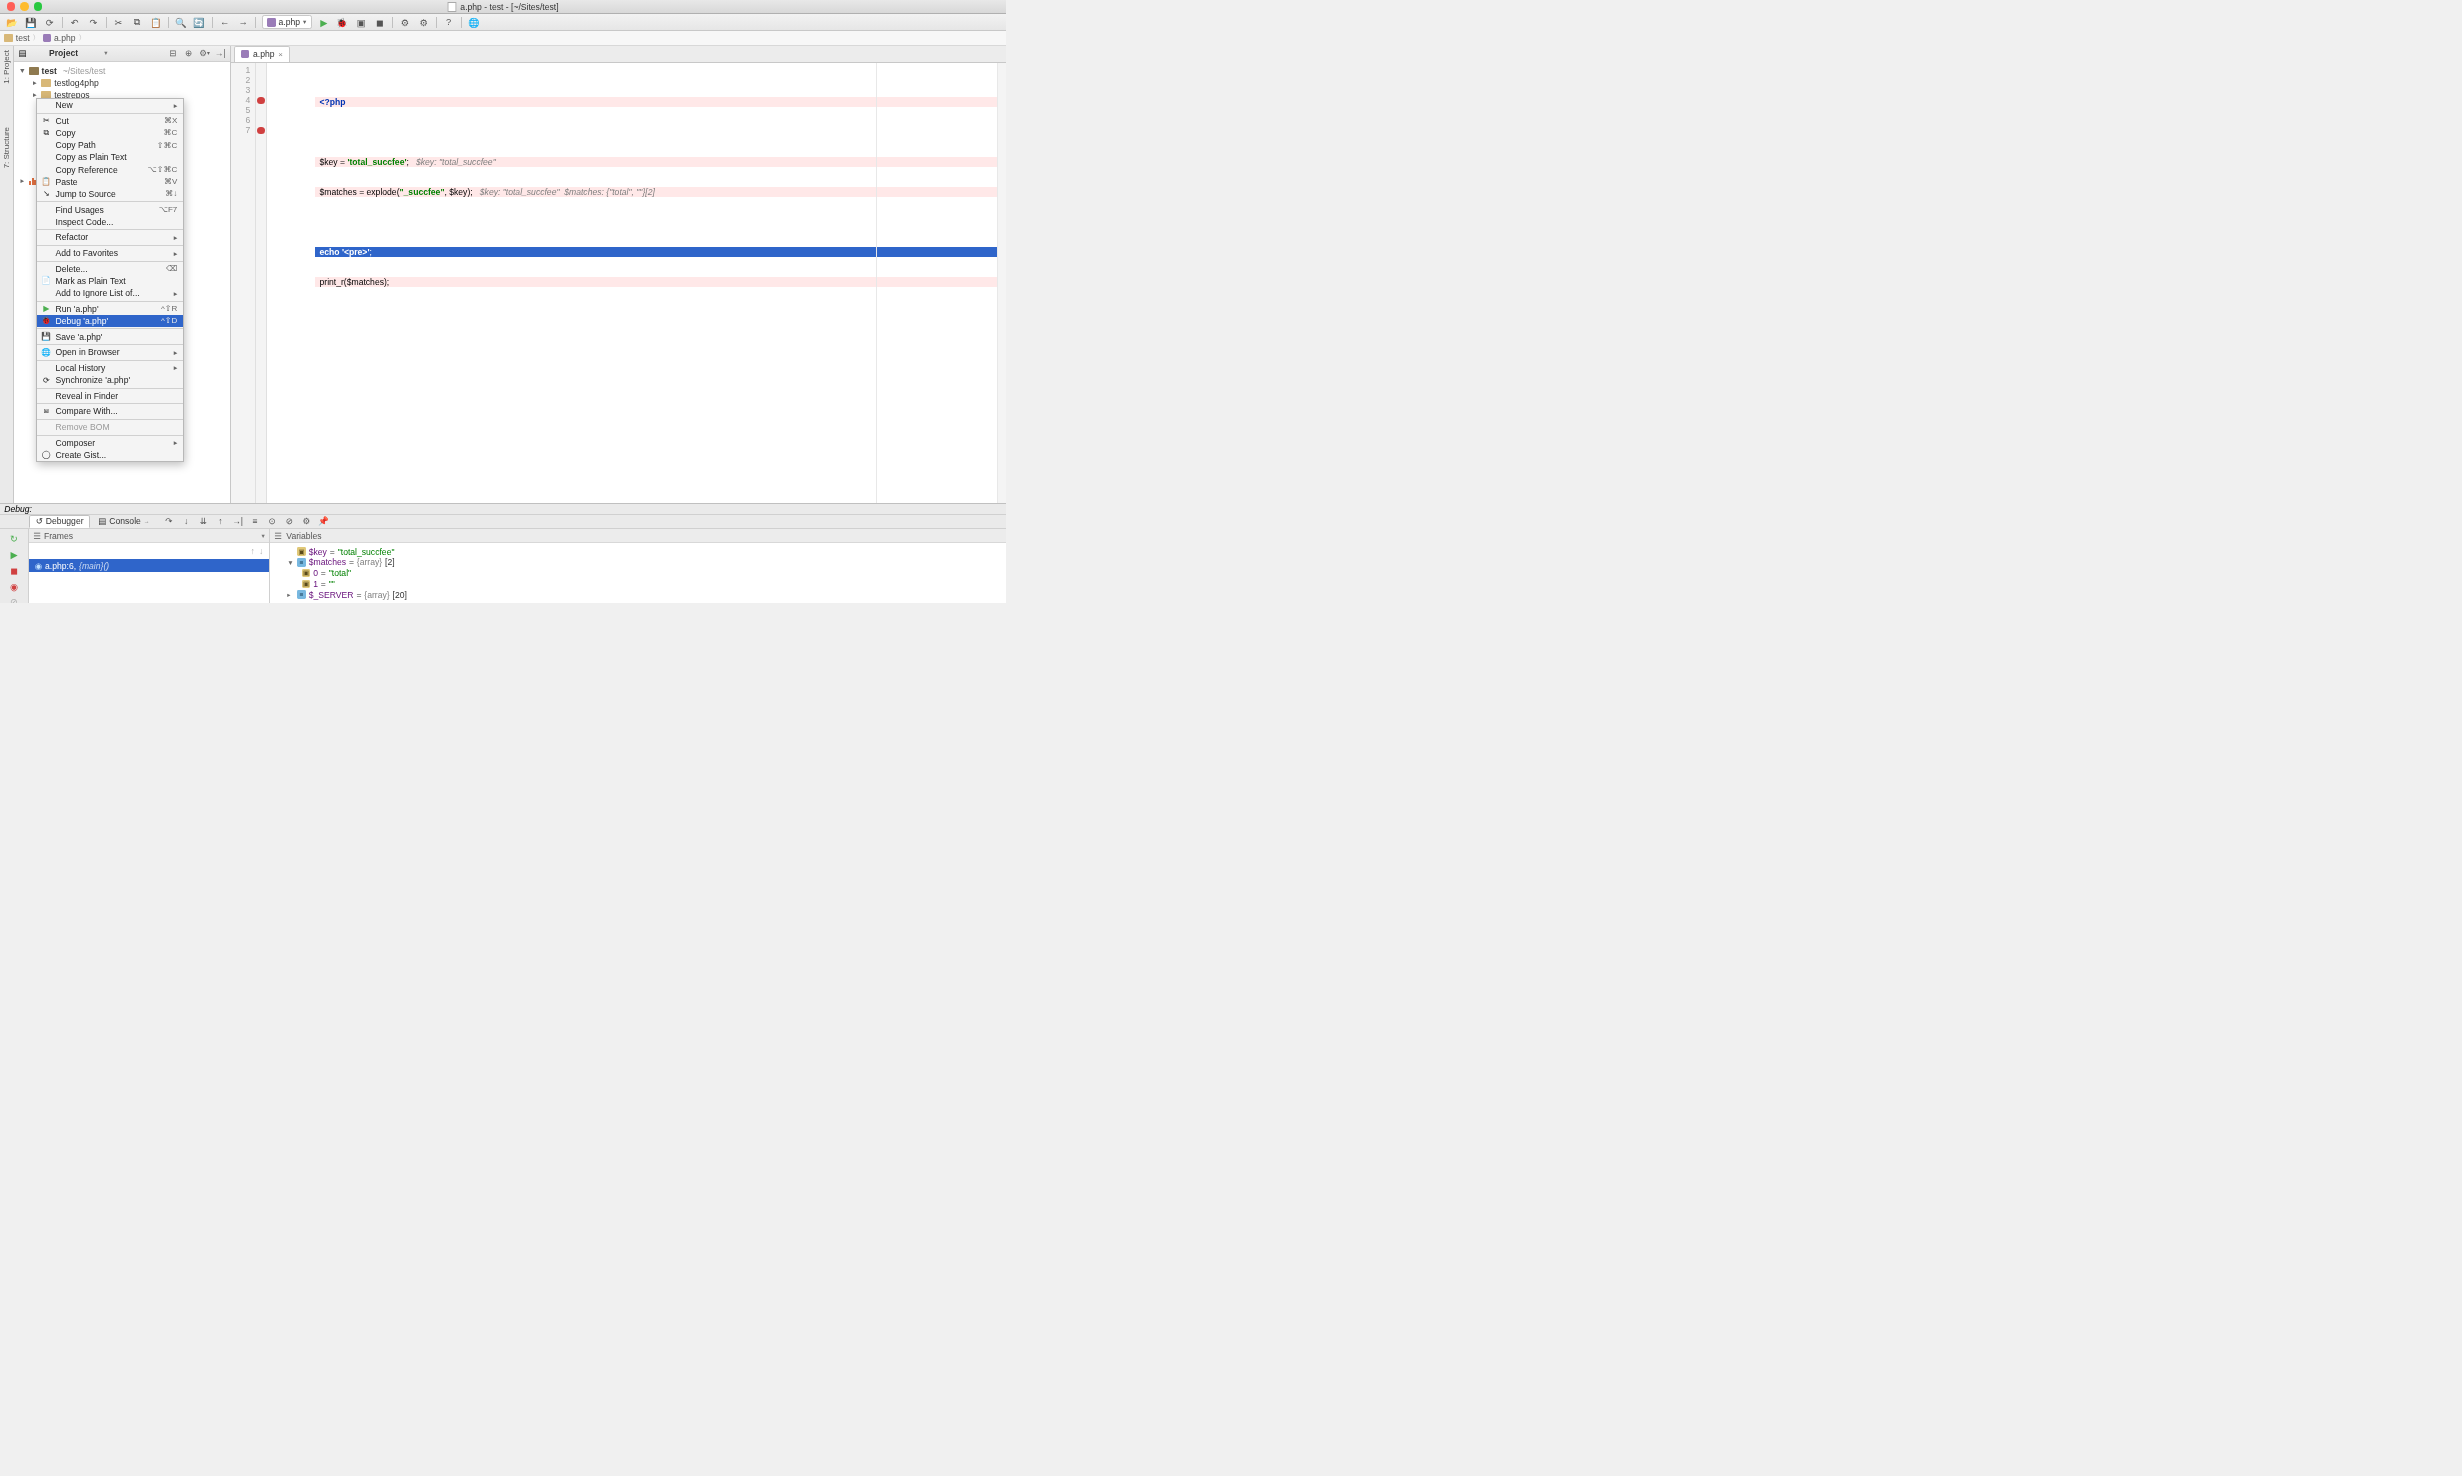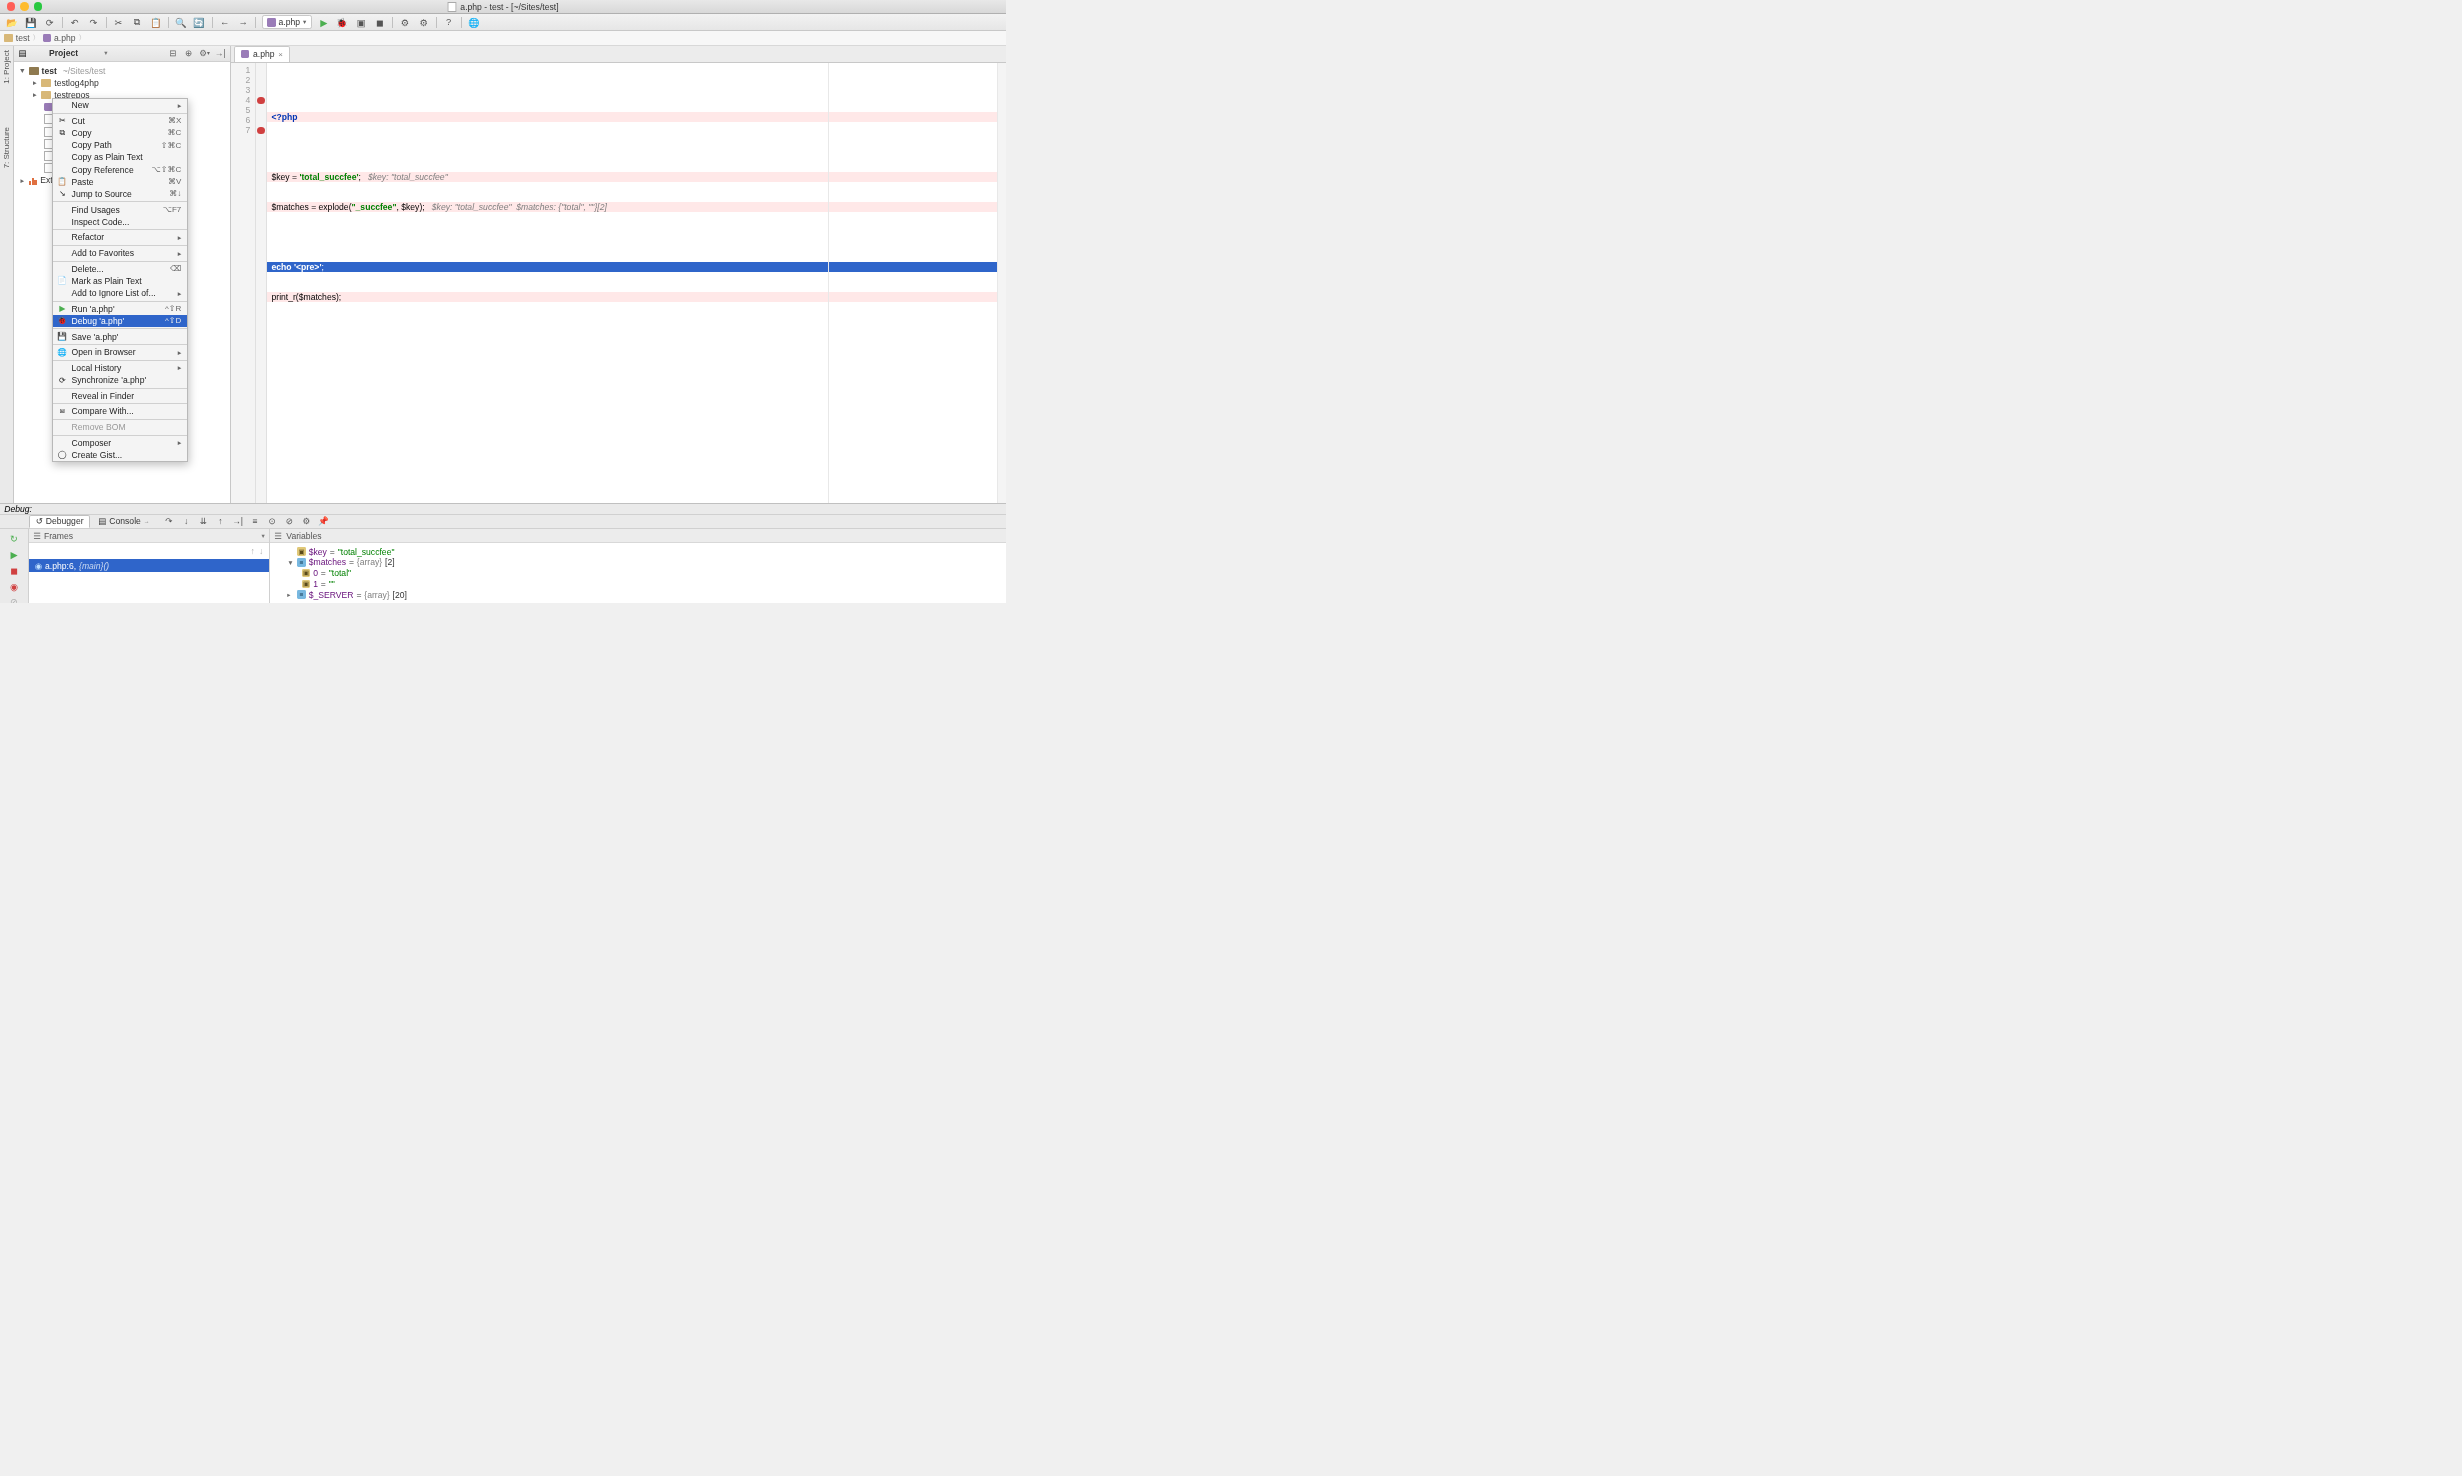--- a/index.html
+++ b/index.html
@@ -61,33 +61,33 @@
 .editor-area { flex: 1; display: flex; flex-direction: column; background: #fff; }
 .editor-tabs { height: 17px; background: #ececec; border-bottom: 0.7px solid #c8c8c8; display: flex; align-items: flex-end; }
 .editor-tab { height: 16px; background: #fff; border: 0.7px solid #c8c8c8; border-bottom: none; border-radius: 2.2px 2.2px 0 0; display: flex; align-items: center; gap: 3.6px; padding: 0 5.7px; margin-left: 2.9px; color: #333; }
 .editor-tab .close { color: #888; font-size: 8px; }
 .editor-body { flex: 1; display: flex; font-family: Menlo, monospace; font-size: 8.6px; overflow: hidden; }
 .gutter { width: 24.4px; background: #f4f4f4; border-right: 0.7px solid #e0e0e0; text-align: right; color: #a0a0a0; padding-top: 2.9px; line-height: 10px; }
 .gutter div { padding-right: 4.3px; height: 10px; }
 .marker-col { width: 11.5px; background: #f4f4f4; border-right: 0.7px solid #e0e0e0; padding-top: 2.9px; }
 .marker-col div { height: 10px; display: flex; align-items: center; justify-content: center; }
 .err-dot { width: 7.2px; height: 7.2px; border-radius: 50%; background: #d04040; display: inline-block; }
-.code { flex: 1; padding-top: 19px; white-space: pre; color: #000; position: relative; }
+.code { flex: 1; padding-top: 4px; white-space: pre; color: #000; position: relative; margin-left: 48px; }
 .code-line { height: 10px; padding-left: 4.3px; }
 .code-line.hl-pink { background: #ffe8e8; }
 .code-line.hl-blue { background: #2f65ca; color: #fff; }
 .code-line.hl-blue .kw, .code-line.hl-blue .str { color: #fff; }
 .kw { color: #0033b3; font-weight: bold; }
 .str { color: #008000; font-weight: bold; }
 .comment { color: #808080; font-style: italic; }
 .right-strip { width: 8.6px; background: #f4f4f4; border-left: 0.7px solid #e8e8e8; }
 .caret-line { position: absolute; left: 561px; top: 0; bottom: 0; width: 0.7px; background: #e8e8e8; }
 
 
-.context-menu { position: absolute; left: 52px; top: 98px; width: 136px; background: #f4f4f4; border: 0.7px solid #b8b8b8; box-shadow: 1.4px 2.9px 8.6px rgba(0,0,0,0.25); z-index: 100; }
+.context-menu { position: absolute; left: 36px; top: 98px; width: 148px; background: #f4f4f4; border: 0.7px solid #b8b8b8; box-shadow: 1.4px 2.9px 8.6px rgba(0,0,0,0.25); z-index: 100; }
 .cm-row { height: 12.2px; display: flex; align-items: center; padding: 0 5.7px 0 18.6px; color: #222; position: relative; }
 .cm-row.hl { background: #2f65ca; color: #fff; }
 .cm-row.disabled { color: #999; }
 .cm-sep { height: 0.7px; background: #d0d0d0; margin: 1.4px 0; }
 .cm-icon { position: absolute; left: 4.3px; width: 10px; height: 10px; display: flex; align-items: center; justify-content: center; font-size: 8px; }
 .cm-shortcut { margin-left: auto; color: #666; font-size: 8px; }
 .cm-row.hl .cm-shortcut { color: #e8e8e8; }
 .cm-sub { margin-left: auto; font-size: 7.2px; color: #666; }
 
 

